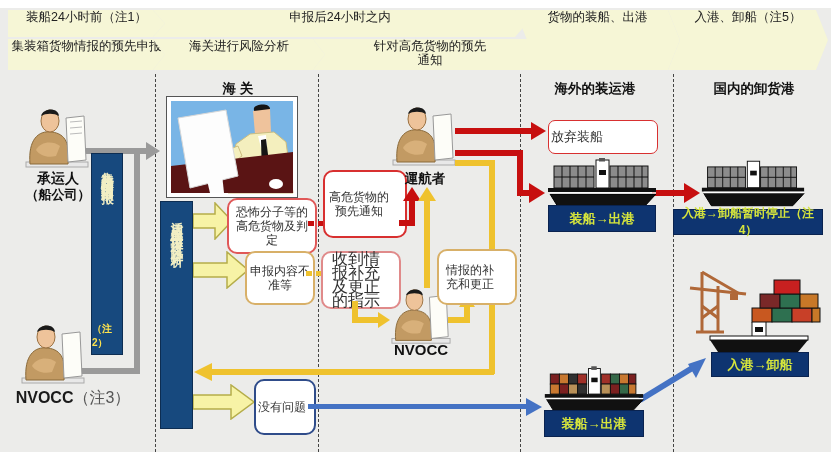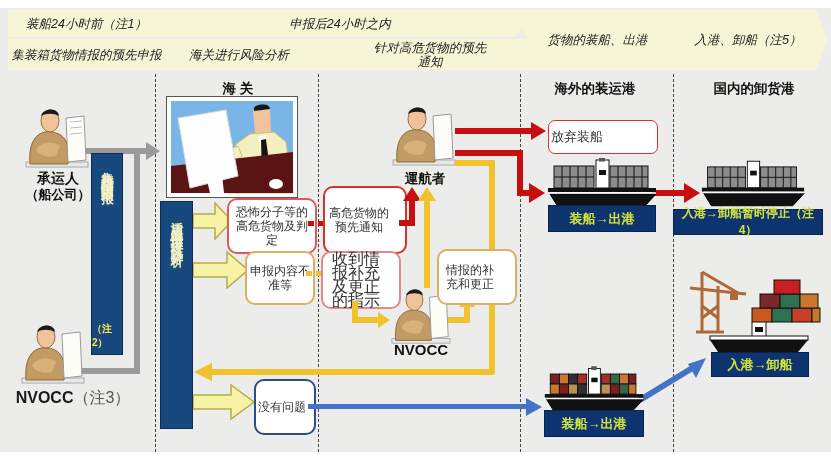--- a/index.html
+++ b/index.html
@@ -1,22 +1,22 @@
 <!DOCTYPE html>
 <html><head>
 <meta charset="utf-8">
 <style>
   html,body{margin:0;padding:0;background:#fff;}
   #stage{position:relative;width:831px;height:463px;background:#ececea;overflow:hidden;
          font-family:"Liberation Sans","DejaVu Sans",sans-serif;color:#1a1a1a;}
   .abs{position:absolute;}
   .strip{background:#fff;}
   
-  .chev{background:#f6f6d6;filter:drop-shadow(0 0 1px #777);display:flex;align-items:center;
-        justify-content:center;text-align:center;font-size:12.5px;line-height:14px;color:#222;font-style:italic;}
+  .chev{background:#f6f6d6;filter:drop-shadow(0 0 1px #777);display:flex;align-items:flex-start;
+        justify-content:center;text-align:center;font-size:12.5px;line-height:14px;color:#222;}
   .chev.first{clip-path:polygon(0 0,calc(100% - 12px) 0,100% 50%,calc(100% - 12px) 100%,0 100%);}
   .chev.mid{clip-path:polygon(0 0,calc(100% - 12px) 0,100% 50%,calc(100% - 12px) 100%,0 100%,12px 50%);}
   .sec-head{font-weight:bold;font-size:13.5px;text-align:center;color:#111;}
   .dash{border-left:1.5px dashed #444;width:0;}
   
   .vbar{background:#17497e;color:#f2efc4;display:flex;flex-direction:column;align-items:center;
         justify-content:flex-start;box-shadow:0 0 0 1px #0d2d52;}
   .vbar .vtxt{writing-mode:vertical-lr;text-orientation:upright;font-size:12.5px;font-weight:bold;
         letter-spacing:2px;margin-top:8px;}
   .vbar .vnote{font-size:10px;color:#ffe34d;font-weight:bold;margin-top:auto;margin-bottom:4px;}
@@ -142,21 +142,21 @@
   <div class="abs rbox" style="left:245px;top:251px;width:62px;height:46px;border:2px solid #d8b068;">
       <span>申报内容不准等</span>
     </div>
   <div class="abs rbox" style="left:254px;top:379px;width:54px;height:48px;border:2px solid #2f4c8a;">
       <span>没有问题</span>
     </div>
 
   <div class="abs dashedseg-red" style="left:308px;top:221px;width:16px;height:5px;"></div>
   <div class="abs dashedseg-gold" style="left:306px;top:271px;width:16px;height:5px;"></div>
 
-  <div class="abs rbox" style="left:323px;top:186px;width:76px;height:60px;border:2px solid #d83030;">
+  <div class="abs rbox" style="left:323px;top:170px;width:76px;height:60px;border:2px solid #d83030;">
       <span style="width:64px;">高危货物的预先通知</span>
     </div>
   <div class="abs rbox" style="left:321px;top:251px;width:72px;height:50px;border:2px solid #e08a8a;font-size:16px;">
       <span style="width:62px;">收到情报补充及更正的指示</span>
     </div>
   <div class="abs rbox" style="left:437px;top:249px;width:72px;height:48px;border:2px solid #d8b068;z-index:5;">
       <span style="width:58px;">情报的补充和更正</span>
     </div>
 
   <svg class="abs" style="left:388px;top:104px;" width="72" height="64" viewBox="0 0 70 64">

